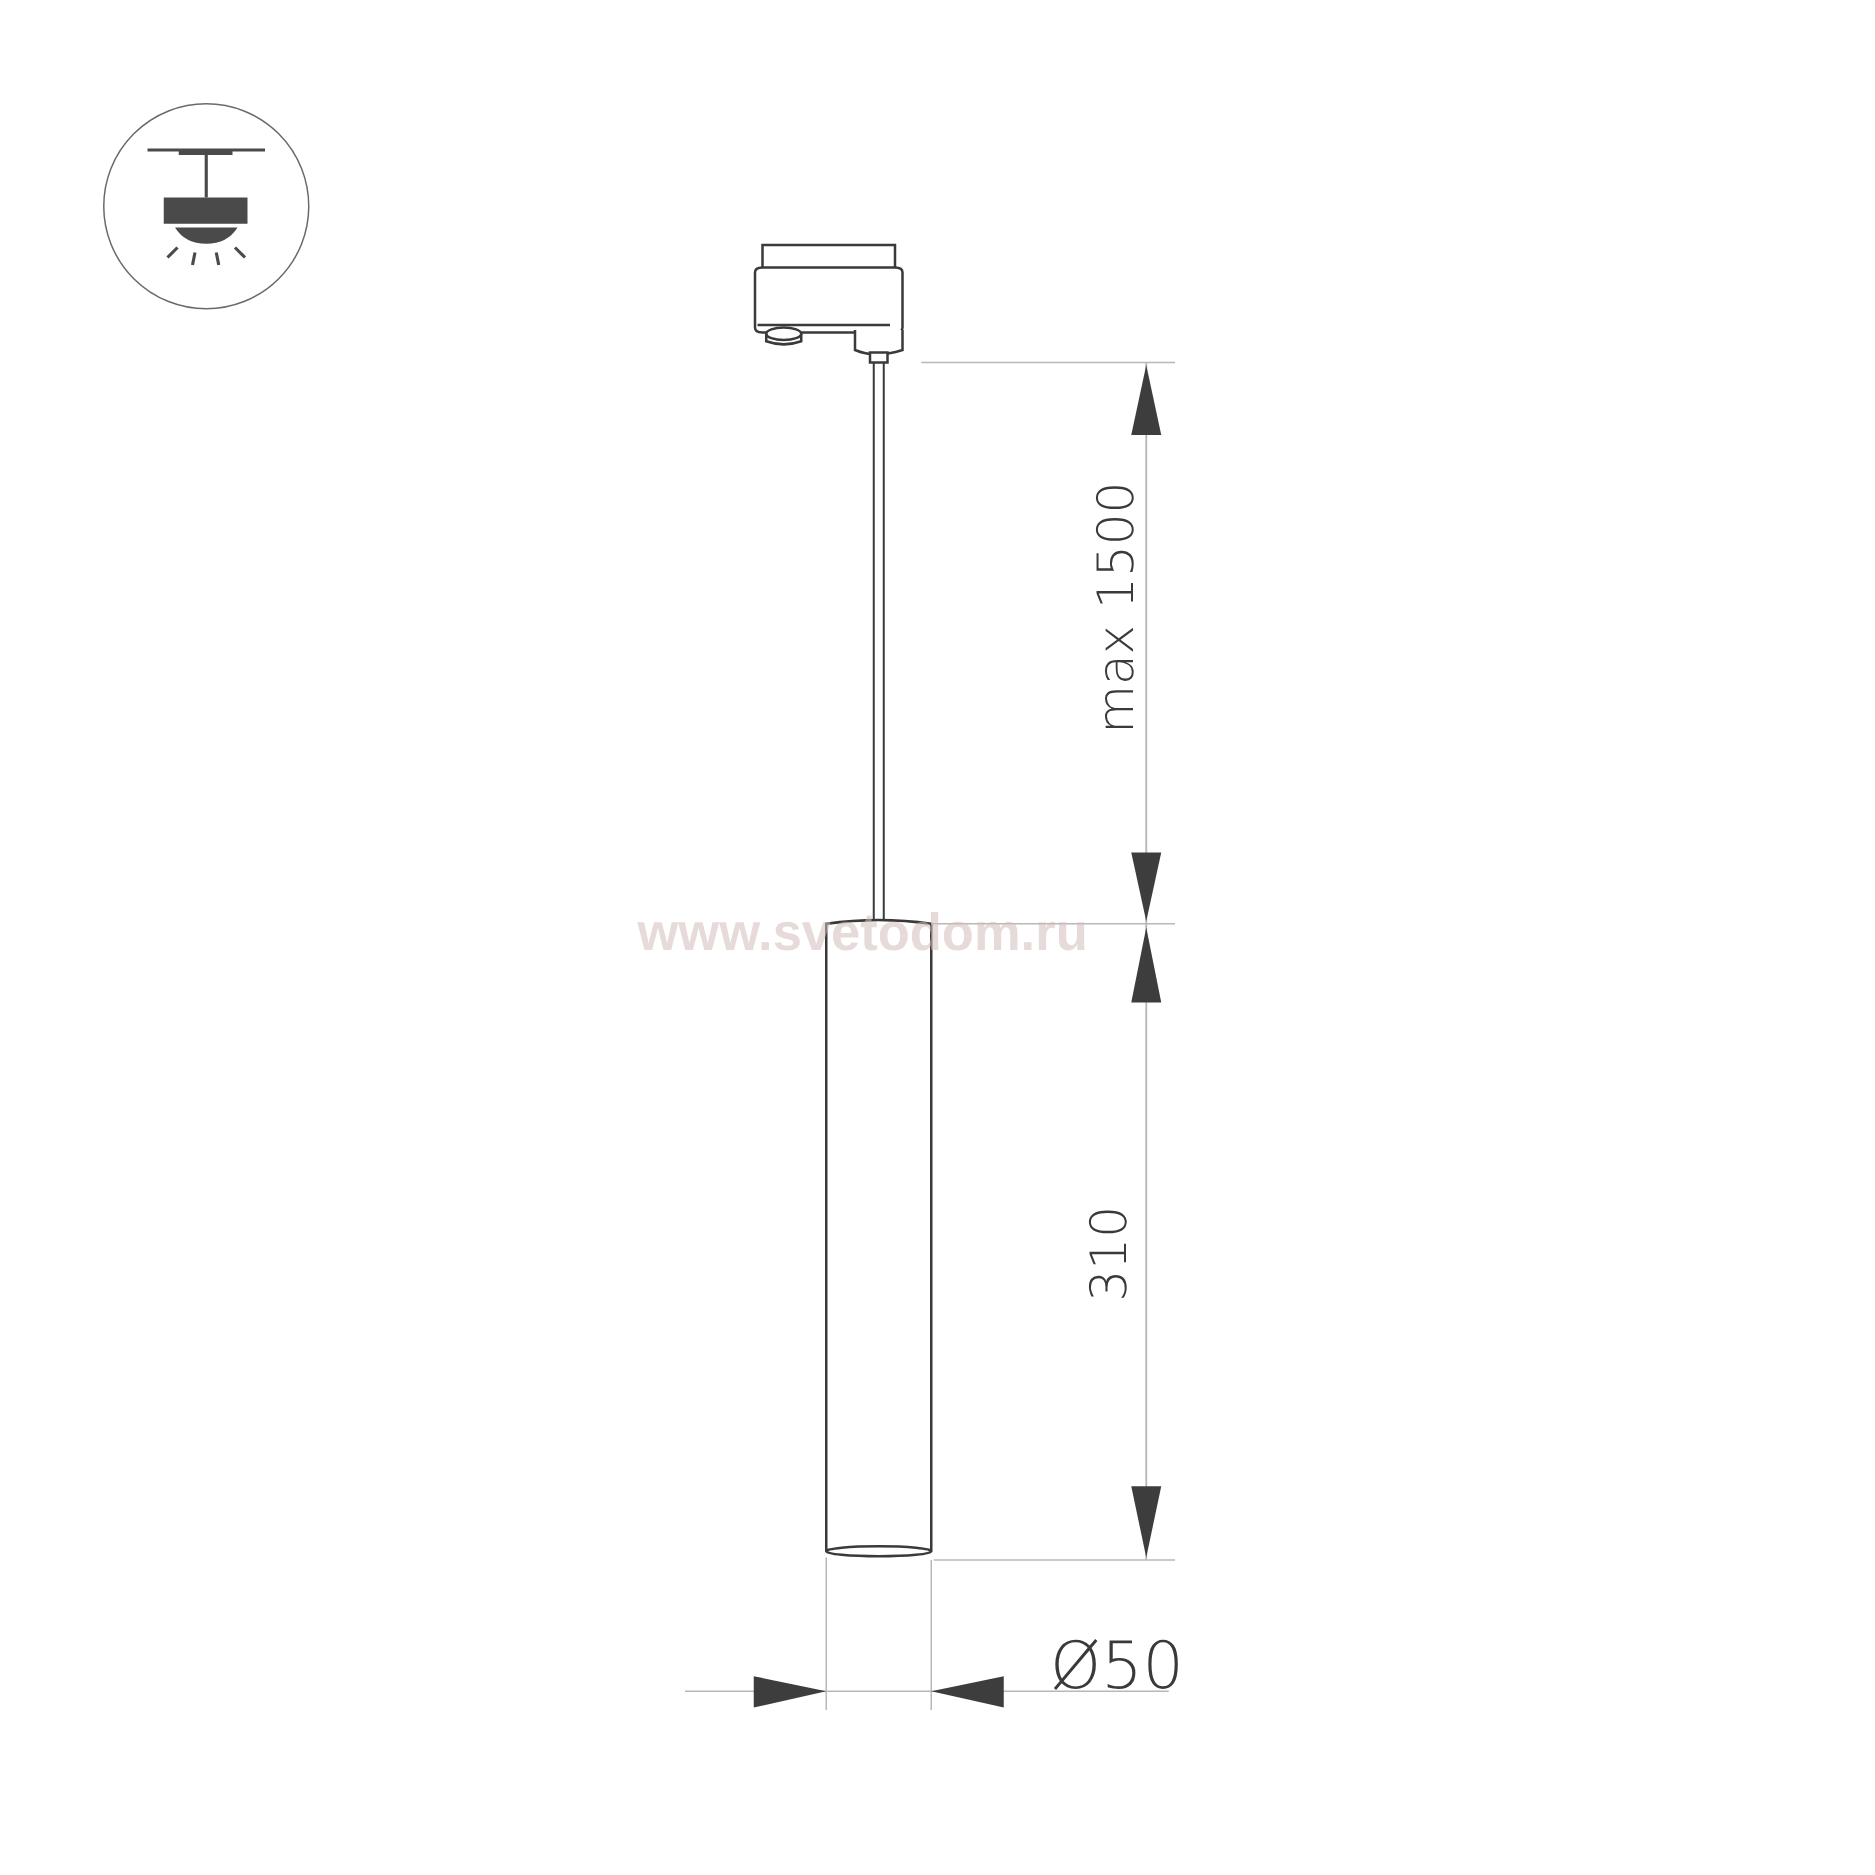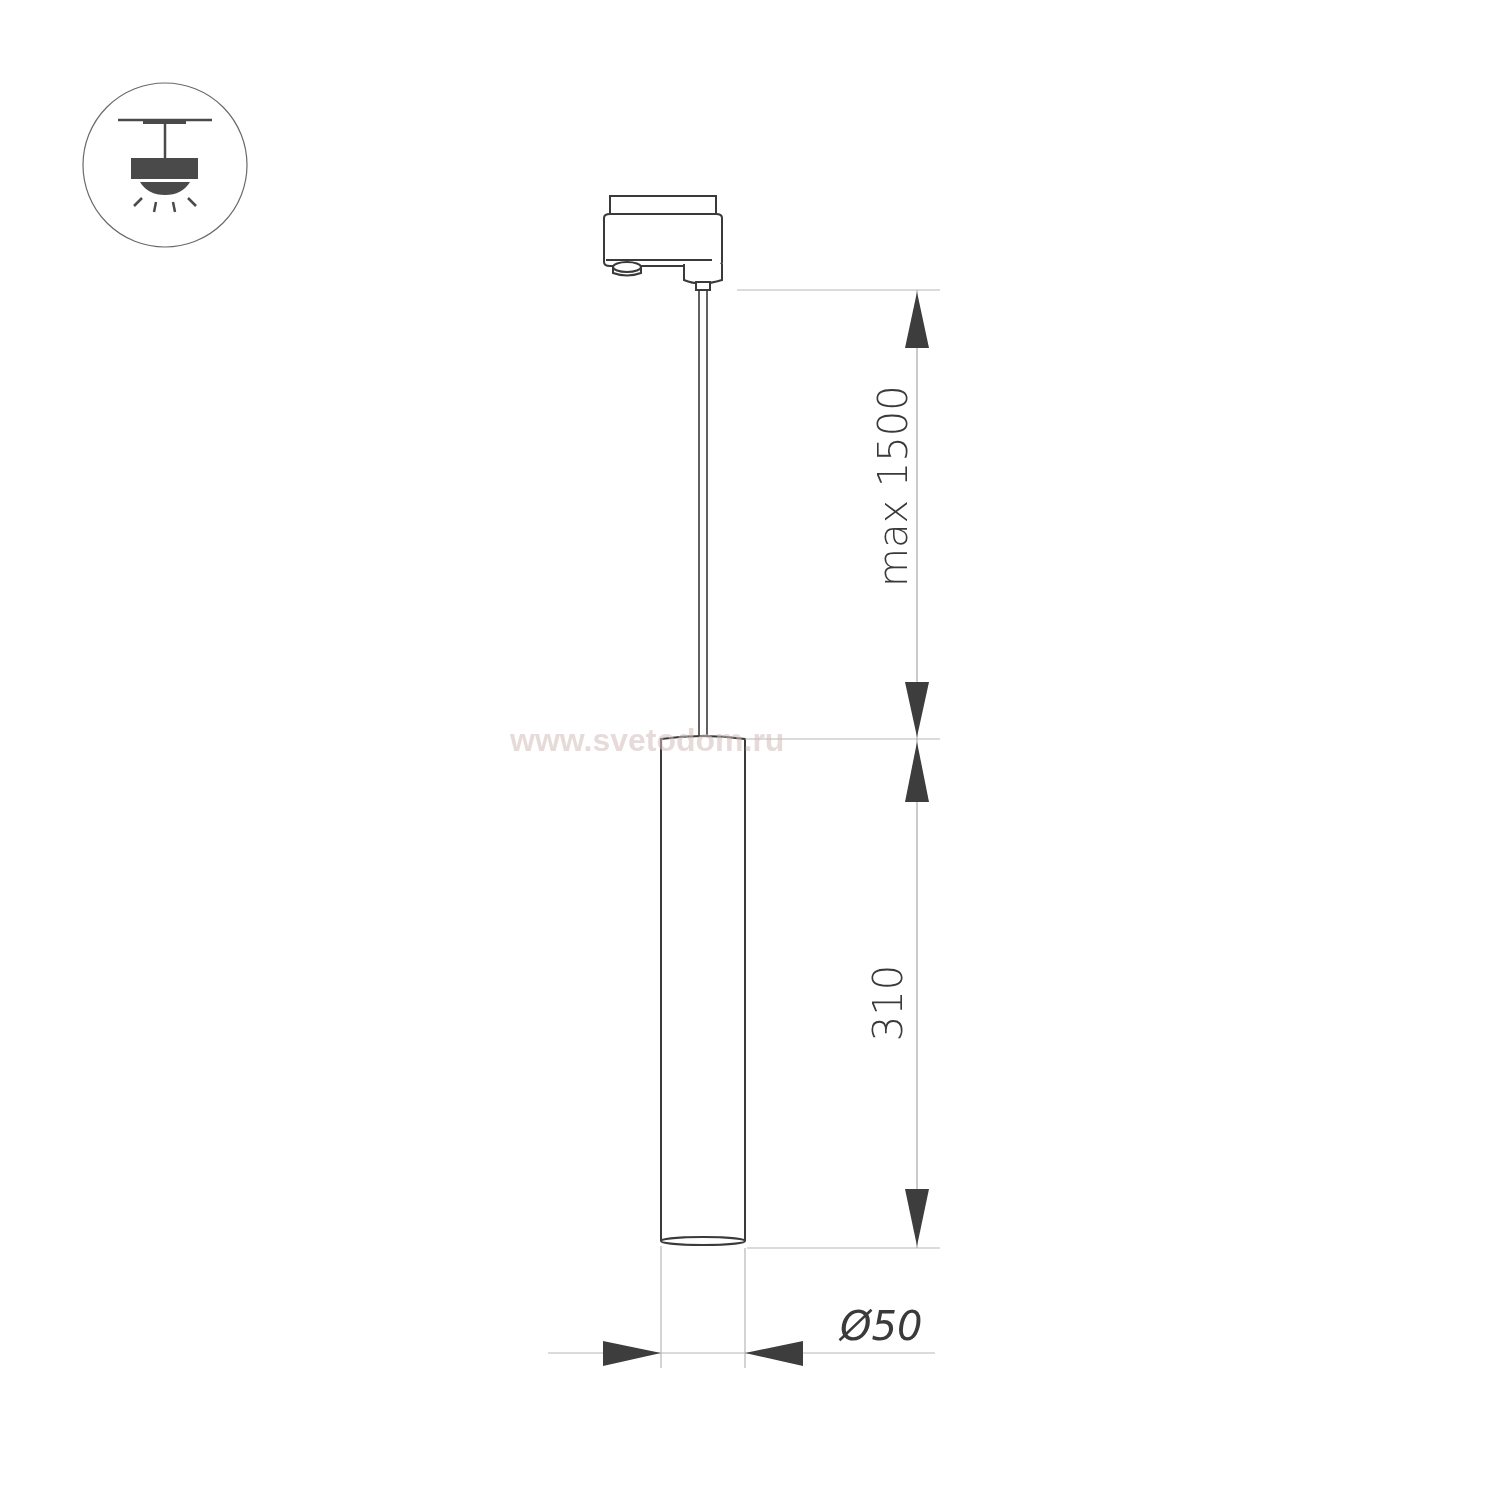--- a/index.html
+++ b/index.html
@@ -1,21 +1,21 @@
 <!DOCTYPE html>
 <html><head>
   <meta charset="utf-8">
   <style>
     html, body { margin: 0; padding: 0; background: #ffffff; }
     body { width: 1500px; height: 1500px; position: relative; overflow: hidden; font-family: "DejaVu Sans", sans-serif; }
     .layer { position: absolute; left: 0; top: 0; width: 1500px; height: 1500px; }
     .watermark {
       position: absolute; left: 510px; top: 722px;
       font-family: "Liberation Sans", sans-serif; font-weight: bold;
-      font-size: 32px; letter-spacing: 0px; color: rgba(210, 190, 185, 0.55);
+      font-size: 42px; letter-spacing: 0px; color: rgba(210, 190, 185, 0.55);
       pointer-events: none; white-space: nowrap;
     }
     .dim-label {
       position: absolute; font-family: "DejaVu Sans", sans-serif; font-weight: 300;
       font-size: 36px; color: #3a3a3a; white-space: nowrap;
       transform-origin: center center;
     }
     .dim-label.vert { transform: rotate(-90deg); }
     .icon-badge { position: absolute; left: 82px; top: 82px; width: 166px; height: 166px; }
   </style>
@@ -87,15 +87,15 @@
       <line x1="60" y1="116" x2="52" y2="124" stroke-width="2.5"></line>
       <line x1="74" y1="120" x2="72" y2="130" stroke-width="2.5"></line>
       <line x1="91" y1="120" x2="93" y2="130" stroke-width="2.5"></line>
       <line x1="106" y1="116" x2="114" y2="124" stroke-width="2.5"></line>
     </g>
   </svg>
 </div>
 
 <div class="dim-label vert" style="left:813px; top:484px; width:160px; text-align:center; font-size:40px;">max 1500</div>
 <div class="dim-label vert" style="left:848px; top:980px; width:80px; text-align:center; font-size:40px;">310</div>
-<div class="dim-label" style="left:840px; top:1303px; font-size:40px;font-style:italic;">Ø50</div>
+<div class="dim-label" style="left:840px; top:1303px; font-size:52px;">Ø50</div>
 
 <div class="watermark">www.svetodom.ru</div>
 
 </body></html>

